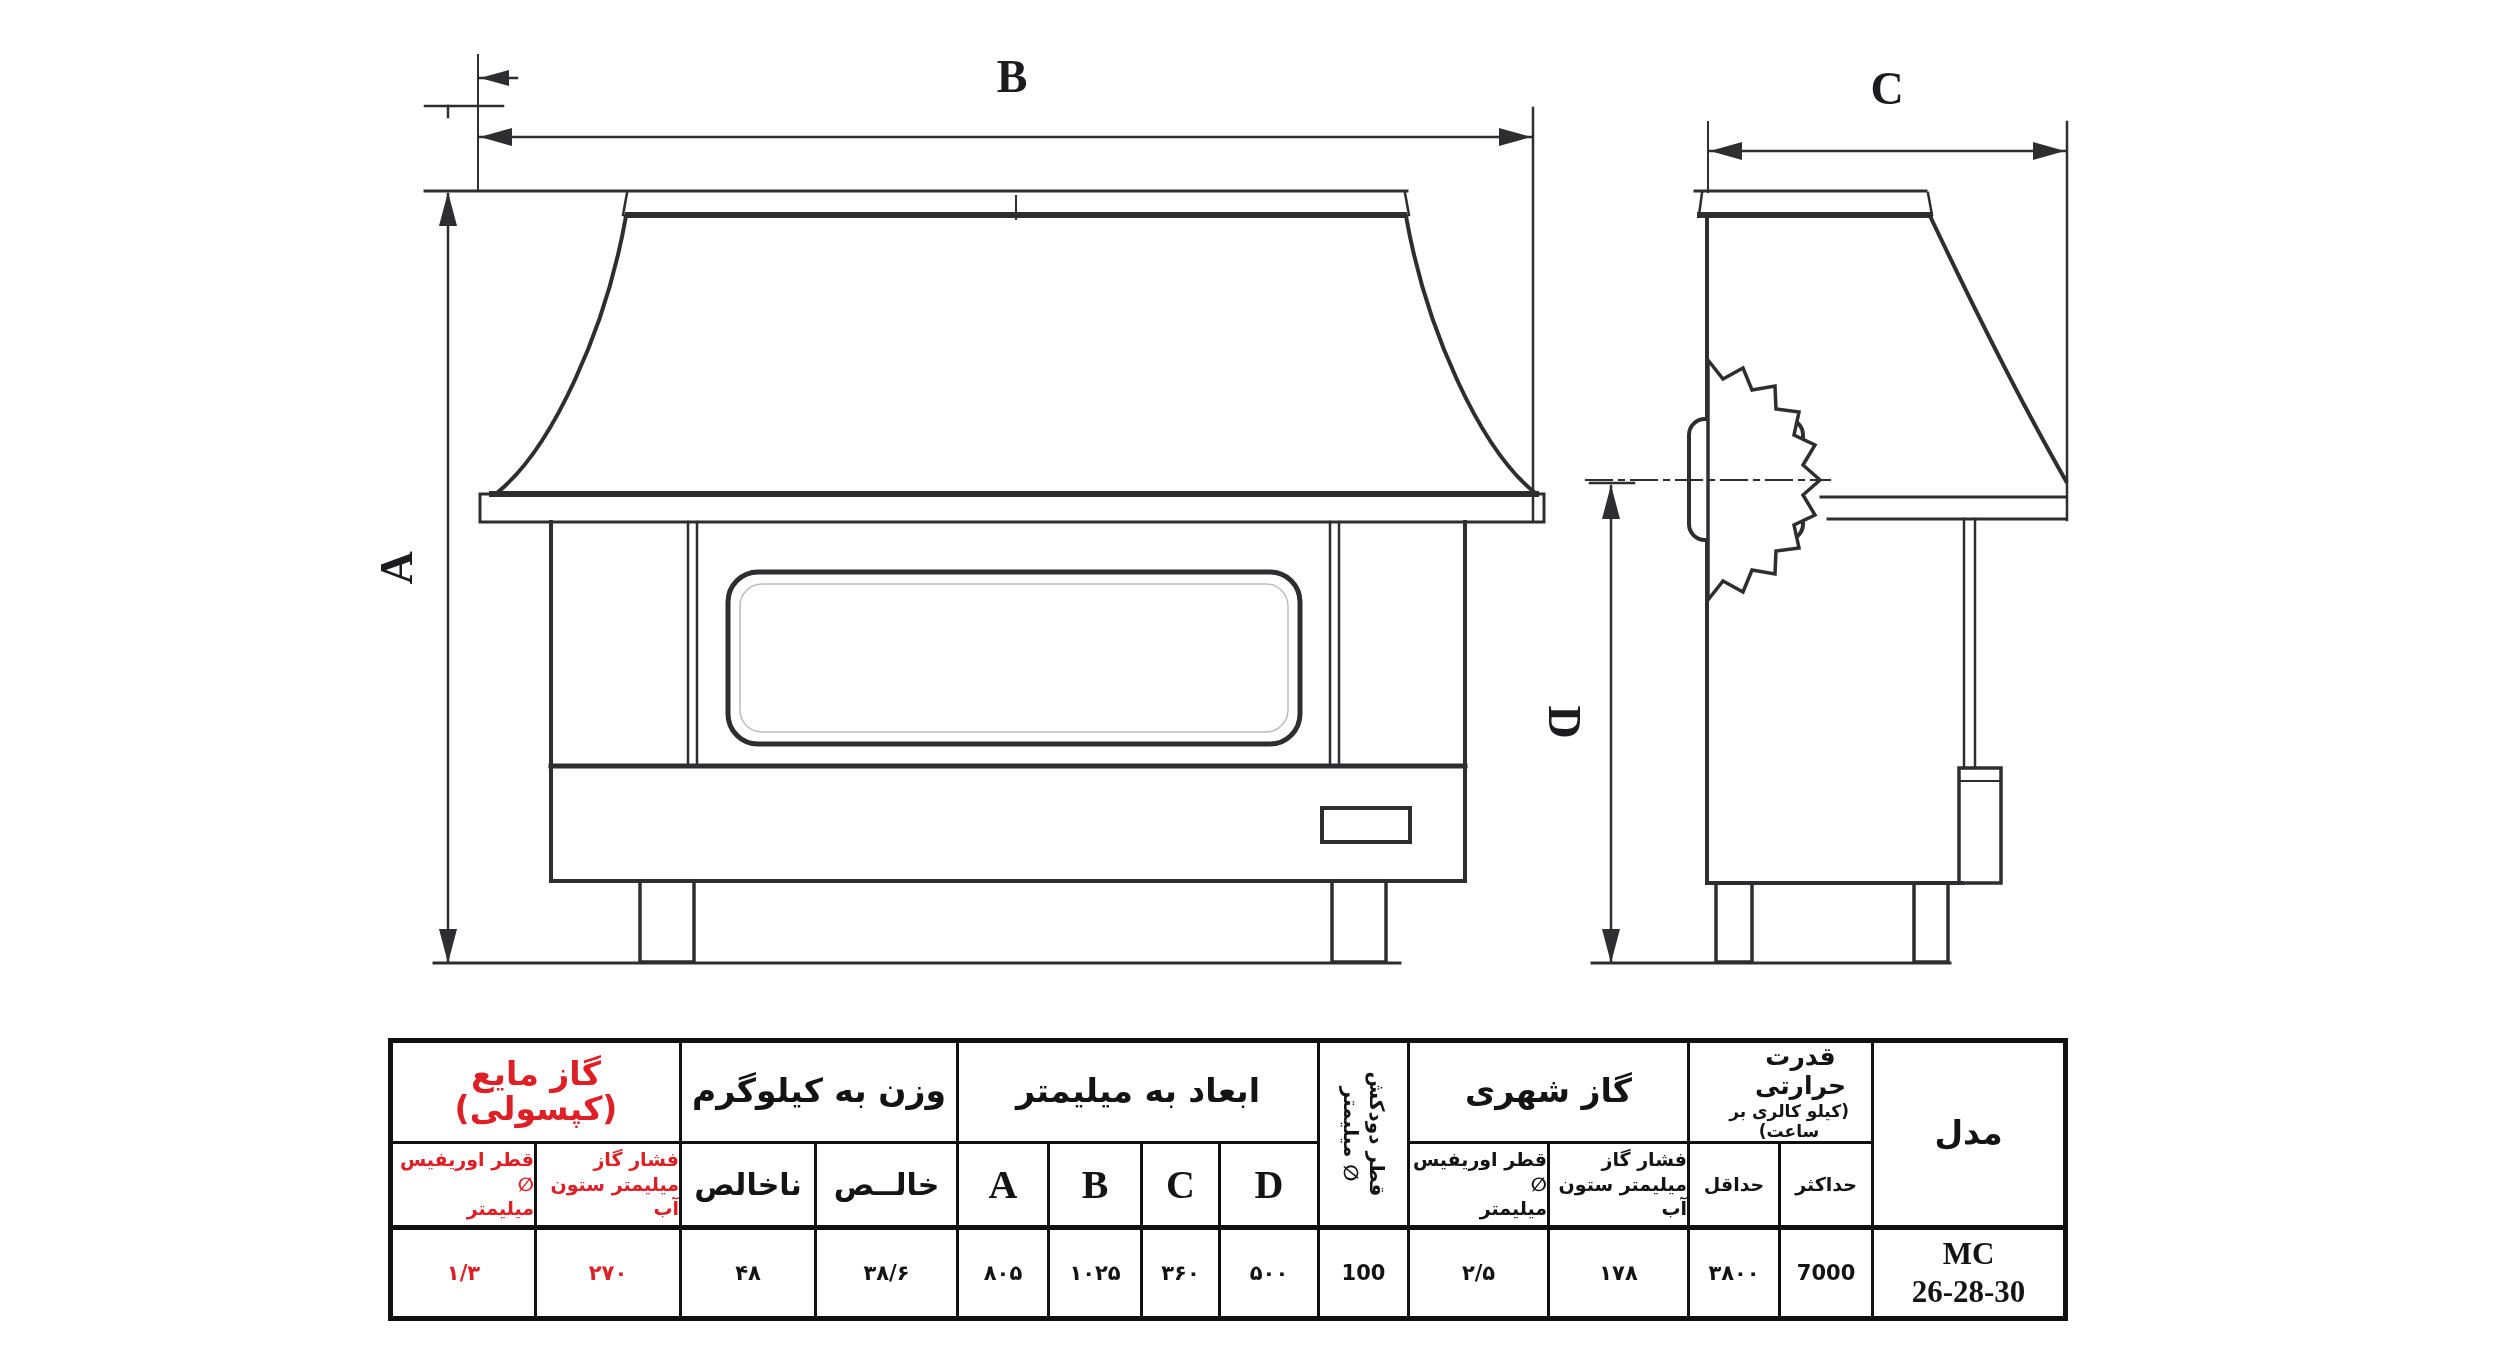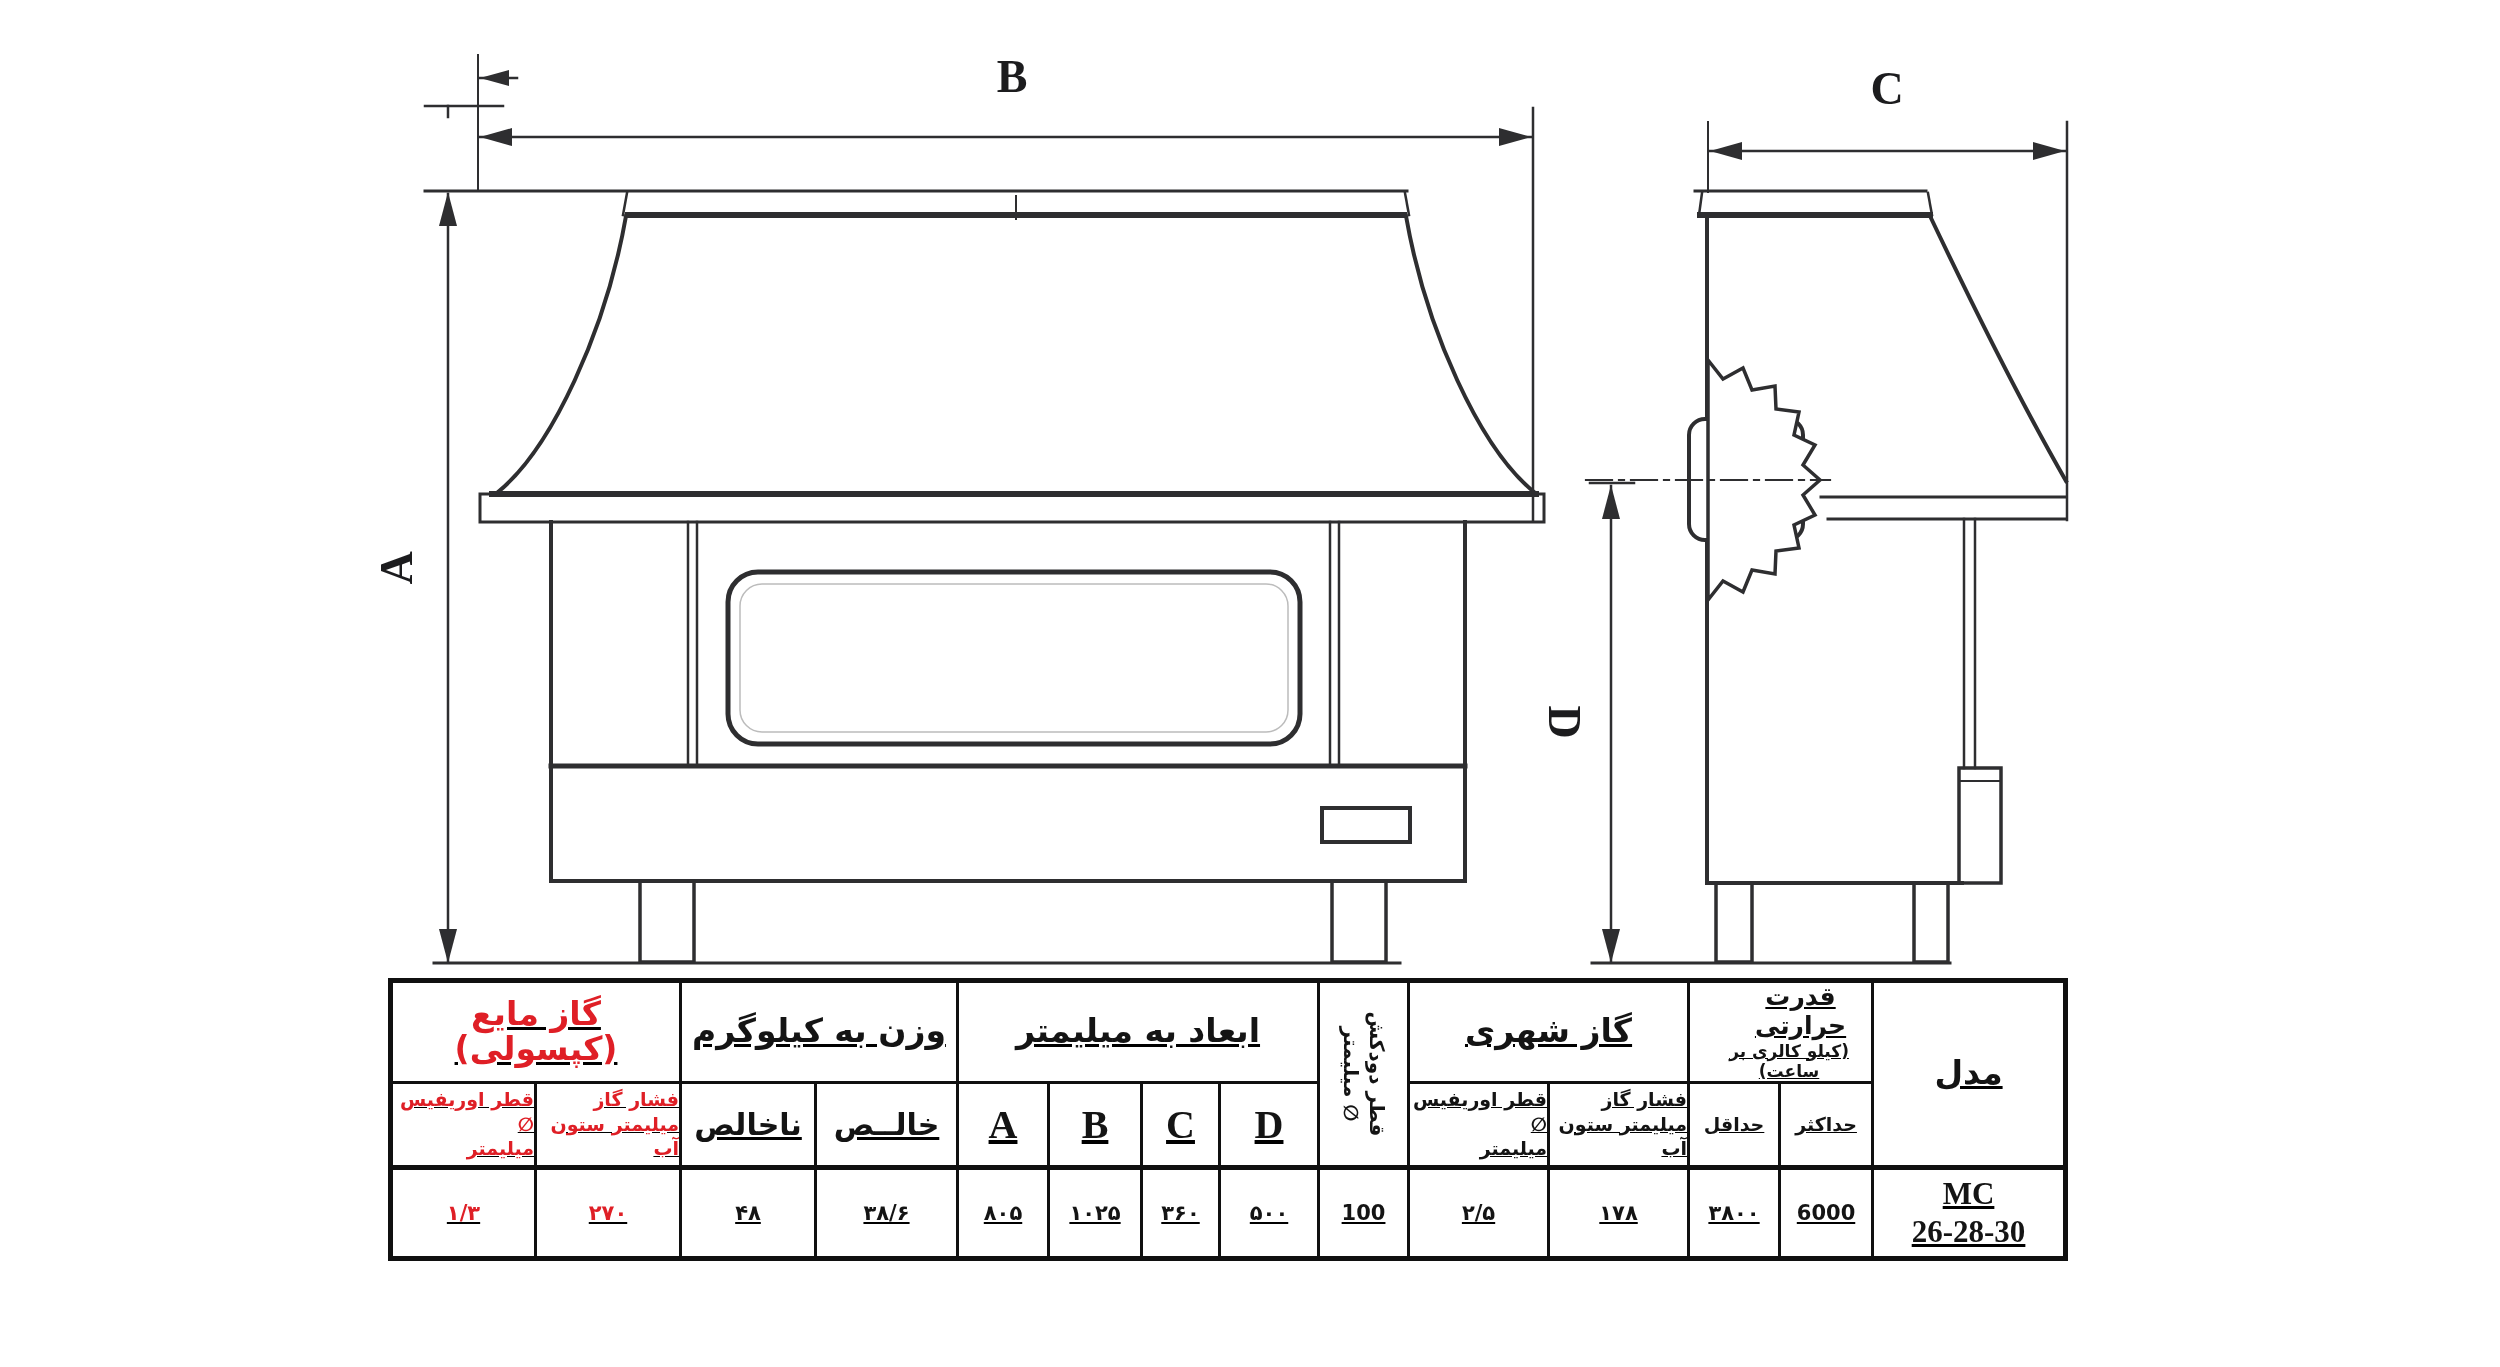--- a/index.html
+++ b/index.html
@@ -19,21 +19,21 @@
     font-size:46px;
     color:#1c1c1e;
     transform:translate(-50%,-50%);
     white-space:nowrap;
   }
   .rot-ccw{transform:translate(-50%,-50%) rotate(-90deg);}
   .rot-cw{transform:translate(-50%,-50%) rotate(90deg);}
 
   
   .spec-wrap{
-    position:absolute;left:388px;top:978px;width:1389px;height:265px;text-decoration:underline;
+    position:absolute;left:388px;top:1038px;width:1389px;height:265px;
   }
   table.spec{
     border-collapse:collapse;
     table-layout:fixed;
     width:100%;height:100%;
     background:#fff;
     border:5px solid #101010;
   }
   table.spec td{
     border:3px solid #101010;
@@ -253,21 +253,21 @@
         <td class="val thickL">۴۸</td>
         <td class="val">۳۸/۶</td>
         <td class="val thickL">۸۰۵</td>
         <td class="val">۱۰۲۵</td>
         <td class="val">۳۶۰</td>
         <td class="val">۵۰۰</td>
         <td class="val thickL">100</td>
         <td class="val thickL">۲/۵</td>
         <td class="val">۱۷۸</td>
         <td class="val thickL">۳۸۰۰</td>
-        <td class="val">6000</td>
+        <td class="val">7000</td>
         <td class="model-val thickL">
           <span>MC</span>
           <span>26-28-30</span>
         </td>
       </tr>
     </tbody>
       </table>
   </div>
 
 </div>

